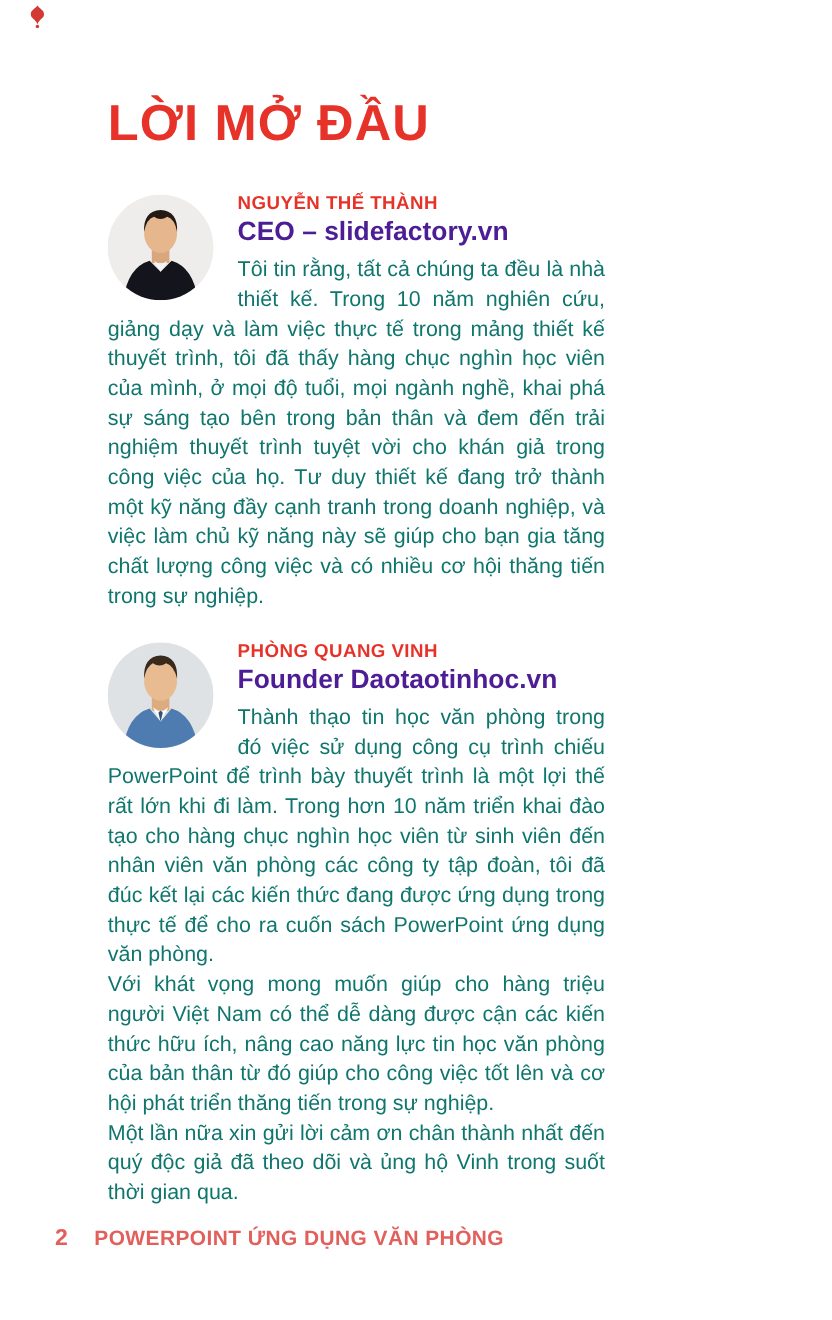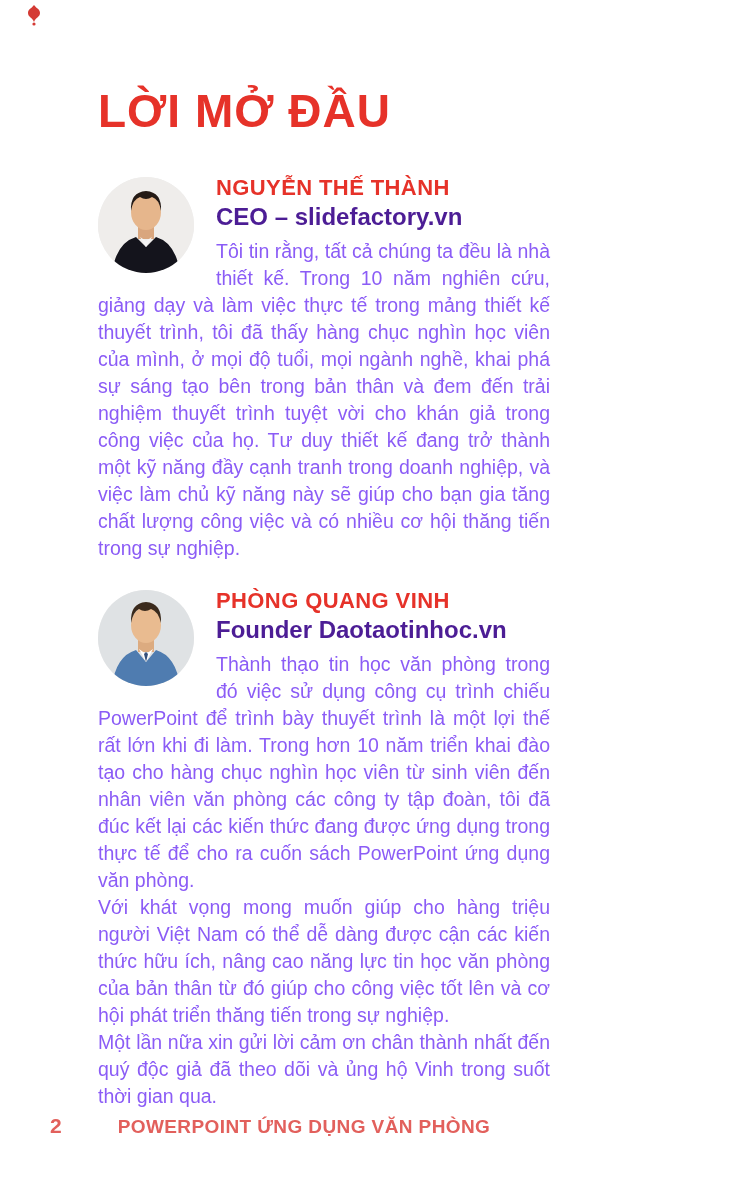--- a/index.html
+++ b/index.html
@@ -50,56 +50,56 @@
     margin: 2px 22px 6px 0;
     background: #ededed;
   }
   .avatar svg {
     display: block;
     width: 100%;
     height: 100%;
   }
   .author-name {
     margin: 2px 0 3px 0;
-    font-size: 22px;
+    font-size: 17px;
     font-weight: bold;
     letter-spacing: 0.4px;
     color: var(--accent-red, #e63229);
     line-height: 1.15;
   }
   .author-role {
     margin: 0 0 6px 0;
     font-size: 24px;
     font-weight: bold;
     color: #4c1d95;
     line-height: 1.2;
   }
   .para {
     margin: 0;
     font-size: 19.5px;
     line-height: 27px;
-    color: #8b5cf6;
+    color: #0f766e;
     text-align: justify;
   }
   .page-footer {
     position: absolute;
     top: 1114px;
     left: 0;
     width: 100%;
     display: flex;
     align-items: baseline;
   }
   .page-number {
     margin-left: 50px;
     font-size: 21px;
     font-weight: bold;
     color: var(--footer-red, #e2605c);
   }
   .footer-title {
-    margin-left: 56px;
+    margin-left: 24px;
     font-size: 19px;
     font-weight: bold;
     letter-spacing: 0.4px;
     color: var(--footer-red, #e2605c);
   }
 </style>
 </head>
 <body>
 
 <div class="page">

